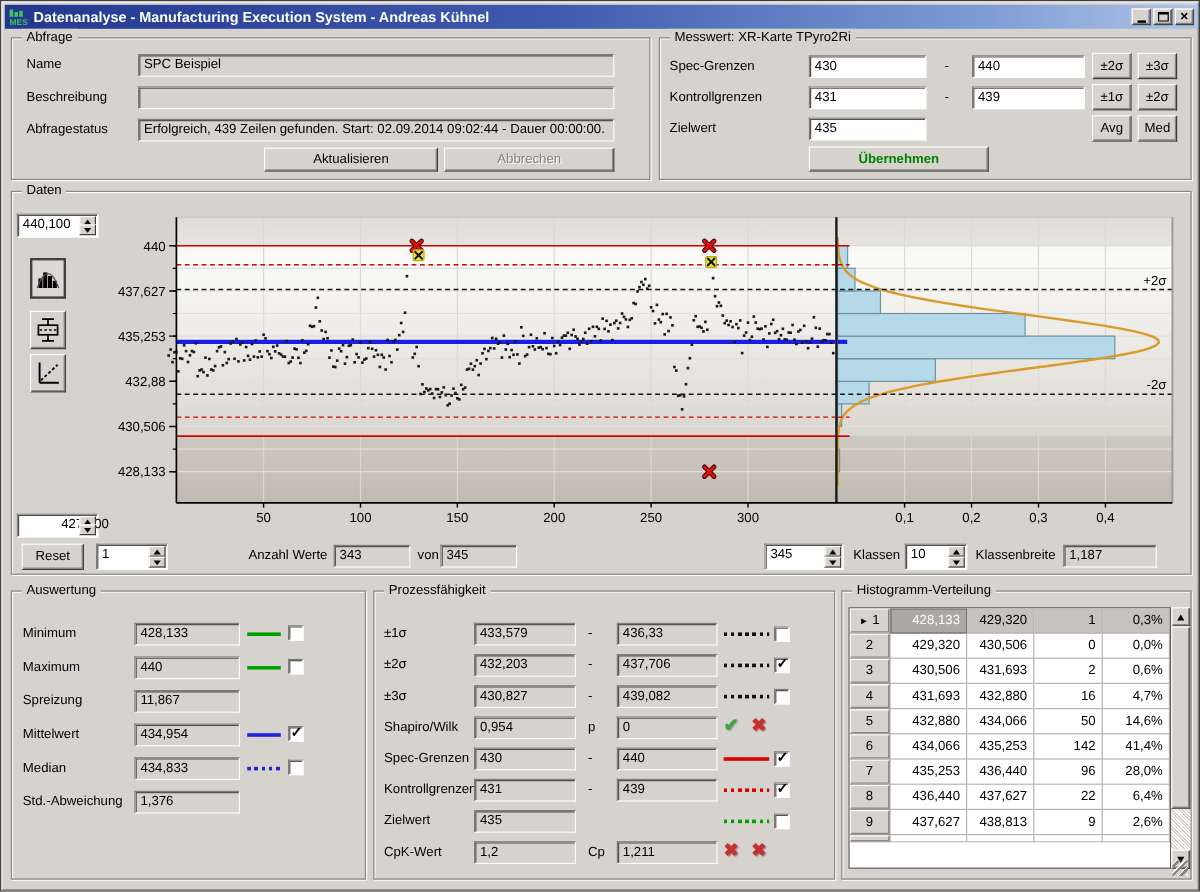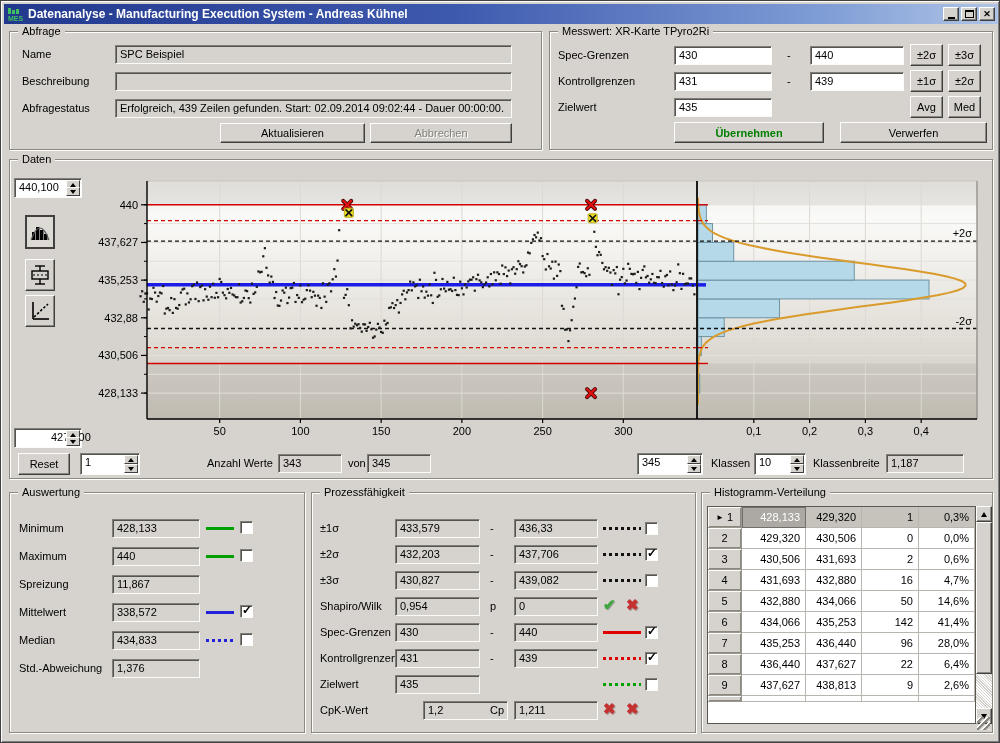--- a/index.html
+++ b/index.html
@@ -138,21 +138,20 @@
     <div class="field white" style="left:124px;top:40px;width:98px;">431</div>
     <span class="lbl" style="left:237px;top:43px;">-</span>
     <div class="field white" style="left:260px;top:40px;width:94px;">439</div>
     <div class="btn" style="left:360px;top:38px;width:33px;height:22px;">±1σ</div>
     <div class="btn" style="left:398px;top:38px;width:33px;height:22px;">±2σ</div>
     <span class="lbl" style="left:8px;top:69px;">Zielwert</span>
     <div class="field white" style="left:124px;top:66px;width:98px;">435</div>
     <div class="btn" style="left:360px;top:64px;width:33px;height:22px;">Avg</div>
     <div class="btn" style="left:398px;top:64px;width:33px;height:22px;">Med</div>
     <div class="btn green" style="left:124px;top:90px;width:150px;height:21px;">Übernehmen</div>
-    <div class="btn" style="left:290px;top:90px;width:147px;height:21px;">Verwerfen</div>
   </div>
 
   <div class="group" style="left:8px;top:158px;width:984px;height:320px;">
     <span class="legend">Daten</span>
     <div class="spin" style="left:4px;top:18px;width:68px;height:20px;">
       <span>440,100</span>
       <div class="sp-up"></div>
       <div class="sp-dn"></div>
     </div>
     <div class="iconbtn active" style="left:15px;top:55px;height:34px;">
@@ -680,21 +679,21 @@
     <div class="field" style="left:102px;top:26px;width:88px;">428,133</div>
     <div class="ln ln-green-solid" style="left:196px;top:34px;width:28px;"></div>
     <div class="cb" style="left:230px;top:28px;"></div>
     <span class="lbl" style="left:9px;top:57px;">Maximum</span>
     <div class="field" style="left:102px;top:54px;width:88px;">440</div>
     <div class="ln ln-green-solid" style="left:196px;top:62px;width:28px;"></div>
     <div class="cb" style="left:230px;top:56px;"></div>
     <span class="lbl" style="left:9px;top:85px;">Spreizung</span>
     <div class="field" style="left:102px;top:82px;width:88px;">11,867</div>
     <span class="lbl" style="left:9px;top:113px;">Mittelwert</span>
-    <div class="field" style="left:102px;top:110px;width:88px;">338,572</div>
+    <div class="field" style="left:102px;top:110px;width:88px;">434,954</div>
     <div class="ln ln-blue-solid" style="left:196px;top:118px;width:28px;"></div>
     <div class="cb on" style="left:230px;top:112px;"></div>
     <span class="lbl" style="left:9px;top:141px;">Median</span>
     <div class="field" style="left:102px;top:138px;width:88px;">434,833</div>
     <div class="ln ln-blue-dotted" style="left:196px;top:146px;width:28px;"></div>
     <div class="cb" style="left:230px;top:140px;"></div>
     <span class="lbl" style="left:9px;top:169px;">Std.-Abweichung</span>
     <div class="field" style="left:102px;top:166px;width:88px;">1,376</div>
   </div>
 
@@ -735,21 +734,21 @@
         <div class="field" style="left:83px;top:156px;width:85px;">431</div>
         <span class="lbl" style="left:178px;top:159px;">-</span>
         <div class="field" style="left:202px;top:156px;width:84px;">439</div>
         <div class="ln ln-red-dotted" style="left:291px;top:164px;width:38px;"></div>
         <div class="cb on" style="left:333px;top:159px;"></div>
         <span class="lbl" style="left:8px;top:185px;">Zielwert</span>
         <div class="field" style="left:83px;top:182px;width:85px;">435</div>
         <div class="ln ln-green-dotted" style="left:291px;top:190px;width:38px;"></div>
         <div class="cb" style="left:333px;top:185px;"></div>
         <span class="lbl" style="left:8px;top:211px;">CpK-Wert</span>
-        <div class="field" style="left:83px;top:208px;width:85px;margin-left:28px;">1,2</div>
+        <div class="field" style="left:83px;top:208px;width:85px;">1,2</div>
         <span class="lbl" style="left:178px;top:211px;">Cp</span>
         <div class="field" style="left:202px;top:208px;width:84px;">1,211</div>
         <span class="icg ic-cross" style="left:291px;top:207px;"></span>
         <span class="icg ic-cross" style="left:314px;top:207px;"></span>
       </div>
   </div>
 
   <div class="group" style="left:700px;top:491px;width:292px;height:241px;">
     <span class="legend">Histogramm-Verteilung</span>
     <div class="tbl" style="left:5px;top:13px;width:269px;height:218px;" id="histtbl">

